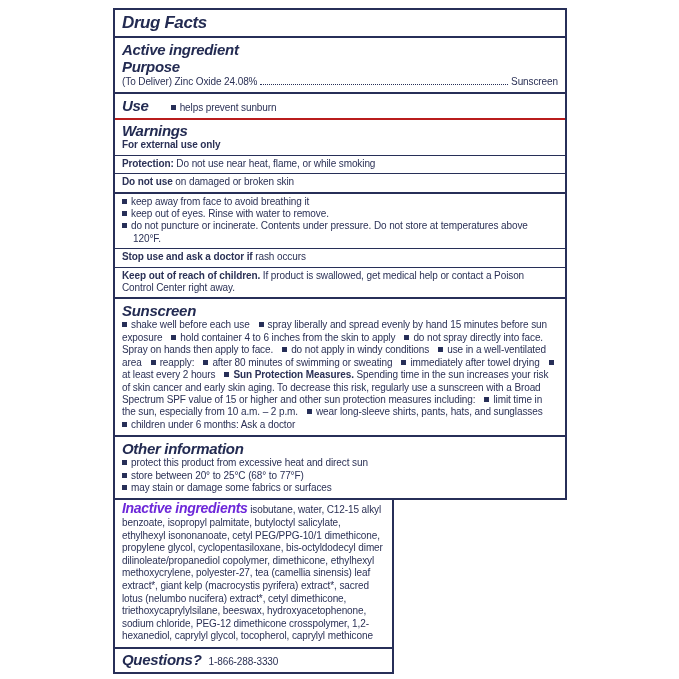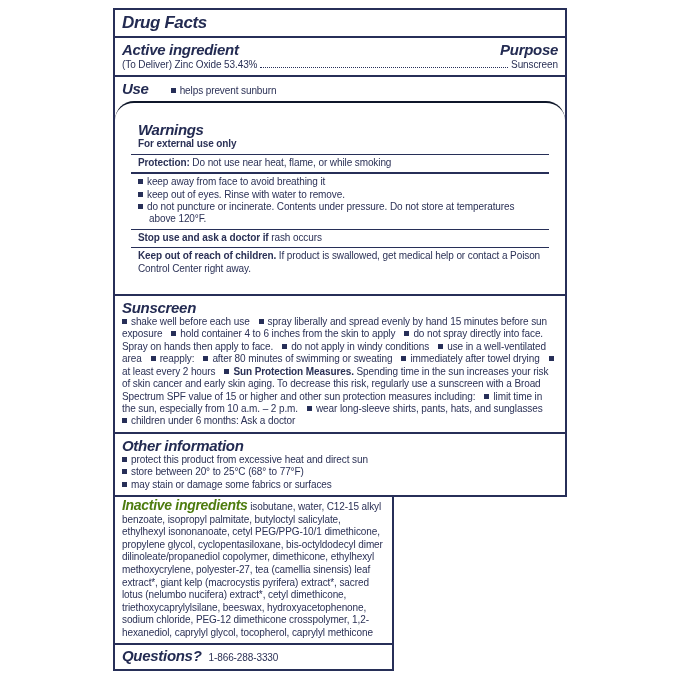--- a/index.html
+++ b/index.html
@@ -10,35 +10,35 @@
   }
   .label{
     position:absolute;left:113px;top:8px;width:454px;box-sizing:border-box;
   }
   .box{border:2px solid #272f58;background:#fff;box-sizing:border-box;}
   .narrow{width:281px;margin-top:-2px;}
   .sec{padding:3px 7px 4px;border-top:2px solid #272f58;}
   .sec.first{border-top:none;border-radius:10px;}
   .h1{font-style:italic;font-weight:bold;font-size:17px;line-height:19px;letter-spacing:-0.4px;color:#232b52;}
   .h2{font-style:italic;font-weight:bold;font-size:15px;line-height:17px;letter-spacing:-0.3px;color:#232b52;}
-  .h2i{font-style:italic;font-weight:bold;font-size:14px;letter-spacing:-0.3px;color:#4d7c0f;}
+  .h2i{font-style:italic;font-weight:bold;font-size:14px;letter-spacing:-0.3px;color:#6d28d9;}
   .txt{font-size:10px;line-height:12.4px;letter-spacing:-0.1px;}
   b{letter-spacing:-0.1px;}
   .blt{display:inline-block;width:5px;height:5px;background:#272f58;margin-right:4px;position:relative;top:-1px;}
   .seg{margin-right:9px;}
   .bline{font-size:10px;line-height:12.4px;letter-spacing:-0.1px;padding-left:11px;text-indent:-11px;}
   
-  .ai-head{display:flex;justify-content:space-between;align-items:baseline;}
+  .ai-head{display:flex;justify-content:space-between;align-items:baseline;flex-direction:column;}
   .leader-row{display:flex;align-items:baseline;font-size:10px;line-height:13px;letter-spacing:-0.1px;}
   .leader{flex:1;border-bottom:1.6px dotted #272f58;margin:0 3px 2px 3px;height:9px;}
   
   .use-row{display:flex;align-items:baseline;}
   .use-row .h2{margin-right:22px;}
   
-  .wsec{padding:16px;border-top:2px solid #0f172a;border-radius:19px;}
+  .wsec{padding:0;border-top:2px solid #b91c1c;}
   .wrow{padding:2px 7px 3px;}
   .wrow.hr{border-top:1px solid #272f58;}
   .wrow.hr2{border-top:2px solid #272f58;}
   .bold-lead{font-weight:bold;}
   .qrow{display:flex;align-items:baseline;padding:2px 7px 4px;}
   .qrow .h2{margin-right:7px;}
   .inactive-p{font-size:10px;line-height:12.6px;letter-spacing:-0.1px;padding:2px 7px 4px;}
 </style>
 </head>
 <body>
@@ -50,40 +50,43 @@
     <div class="sec first">
       <div class="h1">Drug Facts</div>
     </div>
 
     <div class="sec">
       <div class="ai-head">
         <span class="h2">Active ingredient</span>
         <span class="h2">Purpose</span>
       </div>
       <div class="leader-row">
-        <span>(To Deliver) Zinc Oxide 53.43%</span>
+        <span>(To Deliver) Zinc Oxide 24.08%</span>
         <span class="leader"></span>
         <span>Sunscreen</span>
       </div>
     </div>
 
     <div class="sec">
       <div class="use-row">
         <span class="h2">Use</span>
         <span class="txt"><span class="seg"><span class="blt"></span>helps prevent sunburn</span></span>
       </div>
     </div>
 
     <div class="wsec">
       <div class="wrow">
         <div class="h2">Warnings</div>
         <div class="txt bold-lead">For external use only</div>
       </div>
       <div class="wrow hr txt">
         <b>Protection:</b><span> Do not use near heat, flame, or while smoking</span>
+      </div>
+      <div class="wrow hr txt">
+        <b>Do not use</b><span> on damaged or broken skin</span>
       </div>
       <div class="wrow hr2">
         <div>
             <div class="bline"><span class="blt"></span>keep away from face to avoid breathing it</div>
             <div class="bline"><span class="blt"></span>keep out of eyes.  Rinse with water to remove.</div>
             <div class="bline"><span class="blt"></span>do not puncture or incinerate.  Contents under pressure.  Do not store at temperatures above 120°F.</div>
           </div>
       </div>
       <div class="wrow hr txt">
         <b>Stop use and ask a doctor if</b><span> rash occurs</span>

